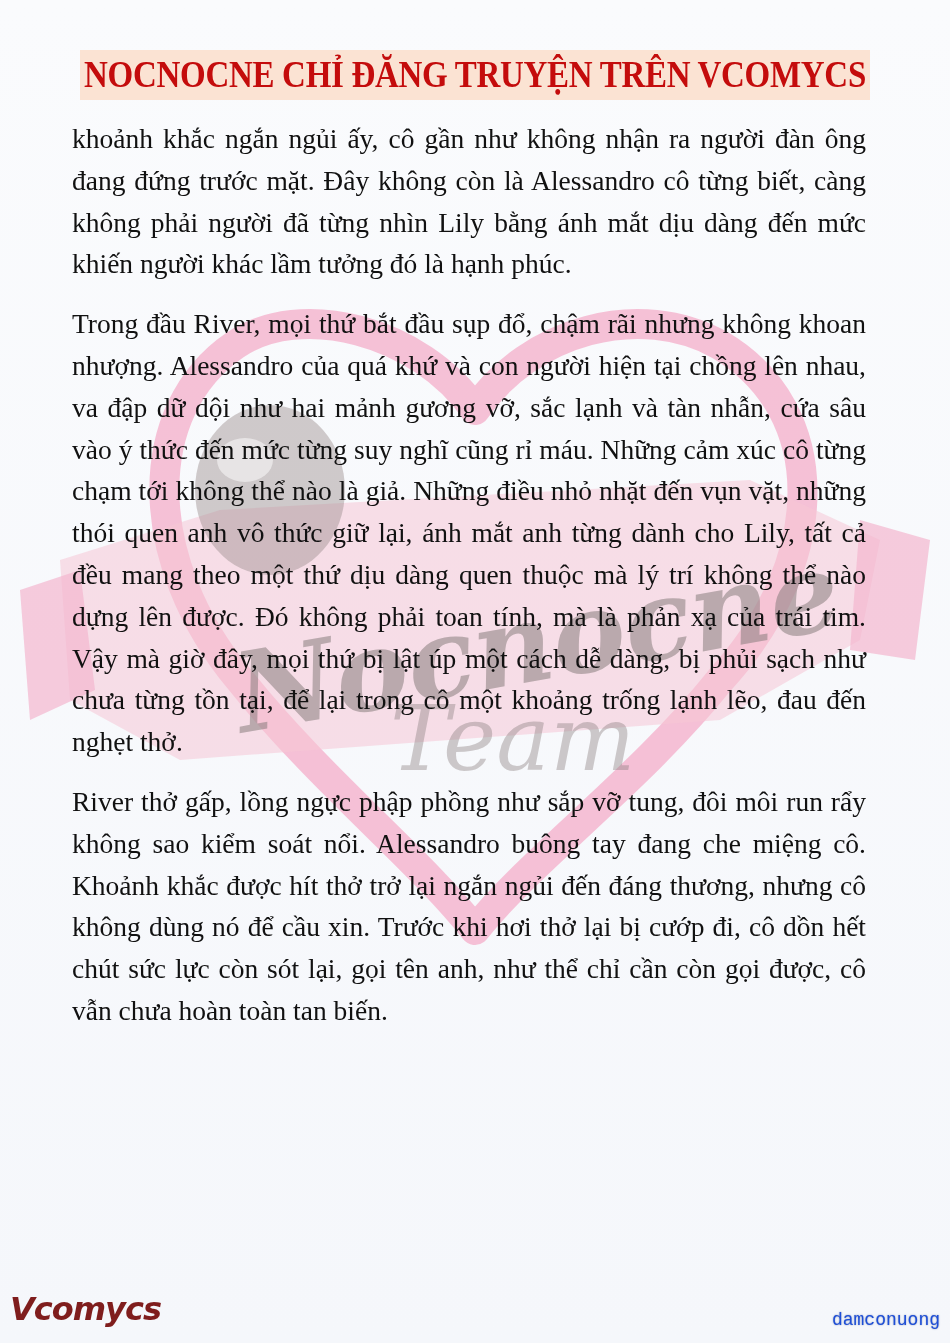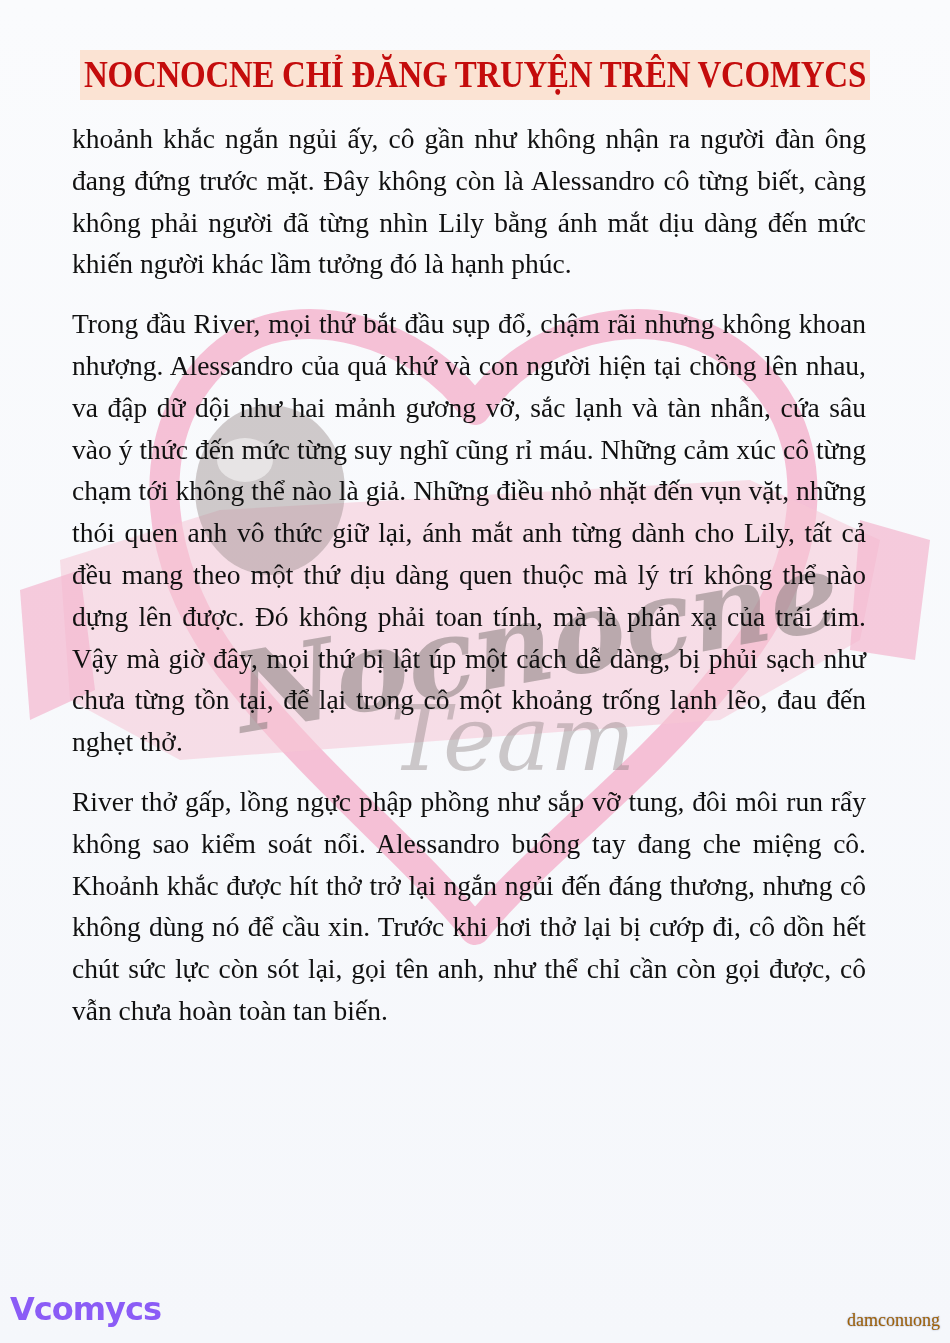--- a/index.html
+++ b/index.html
@@ -27,27 +27,27 @@
   }
   .content {
     position: absolute; left: 72px; top: 118px; width: 810px;
     font-family: "Liberation Serif", "DejaVu Serif", serif;
     font-size: 27.5px; line-height: 41.8px; color: #111111;
     text-align: justify;
   }
   .para { margin: 0 16px 18px 0; }
   .footer-logo {
     position: absolute; left: 10px; top: 1290px;
-    font-family: "DejaVu Sans", sans-serif; font-weight: bold;
-    font-size: 32px; color: #8b5cf6; letter-spacing: -1px;
+    font-family: "DejaVu Sans", sans-serif; font-style: italic; font-weight: bold;
+    font-size: 32px; color: #7f1d1d; letter-spacing: -1px;
   }
   .footer-credit {
     position: absolute; right: 10px; top: 1310px;
-    font-family: Liberation Serif, serif; font-size: 18px;
-    color: #a16207; text-shadow: 0 0 2px #a9b3cc, 0 0 1px #a9b3cc;
+    font-family: Liberation Mono, monospace; font-size: 18px;
+    color: #1d4ed8; text-shadow: 0 0 2px #a9b3cc, 0 0 1px #a9b3cc;
   }
 </style>
 </head>
 <body>
 
 <div class="page"></div>
 
 <svg class="watermark" viewBox="0 0 950 1343">
 
   <path d="M475 410 C 420 330, 300 300, 235 345 C 140 410, 140 560, 240 680 C 320 780, 420 860, 475 930 C 530 860, 640 780, 720 680 C 830 560, 830 410, 720 345 C 640 300, 530 330, 475 410 Z" fill="none" stroke="#f4b6cf" stroke-width="30" stroke-linejoin="round" opacity="0.85"></path>

